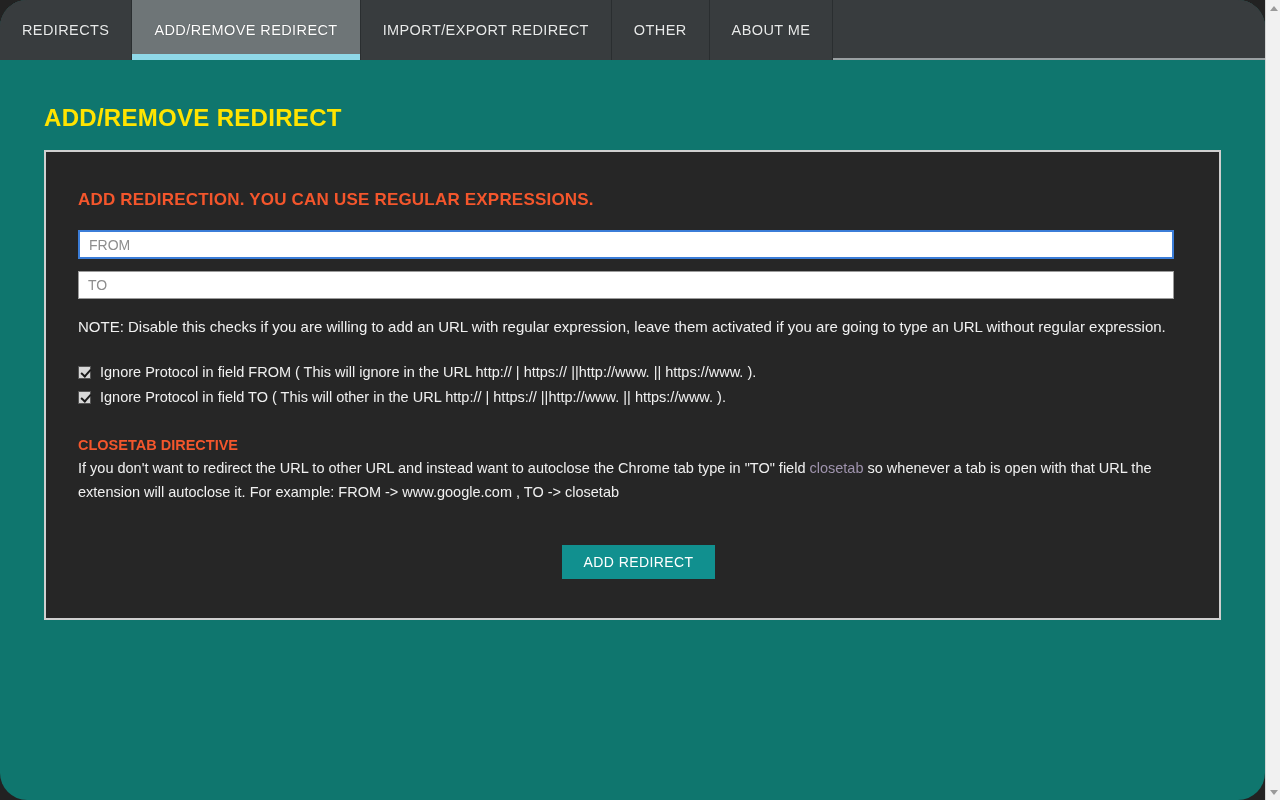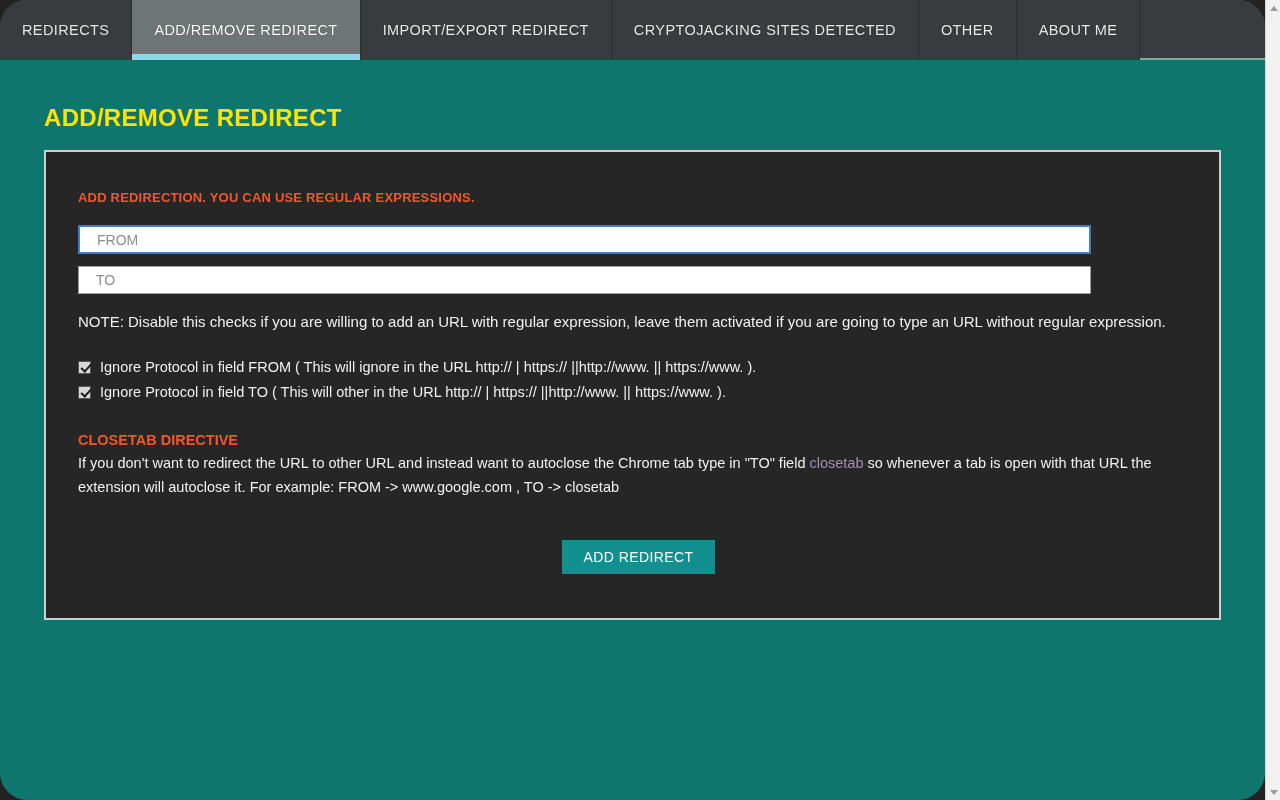--- a/index.html
+++ b/index.html
@@ -79,35 +79,35 @@
   #panel {
     margin: 18px 44px 0 44px;
     border: 2px solid #cfcfcf;
     background: #262626;
     height: 470px;
     padding: 34px 32px 0 32px;
   }
 
   .section-head {
     color: #f4562c;
-    font-size: 13px;
+    font-size: 17px;
     font-weight: bold;
     letter-spacing: 0.2px;
     margin: 4px 0 20px 0;
   }
 
   .field {
     display: block;
-    width: 1013px;
+    width: 1096px;
     height: 29px;
     background: #ffffff;
     color: #222;
     font-family: "Liberation Sans", sans-serif;
     font-size: 14px;
-    padding: 0 17px;
+    padding: 0 9px;
     margin-bottom: 12px;
     outline: none;
   }
   .field.focused {
     border: 2px solid #3b7dd8;
   }
   .field.plain {
     border: 1px solid #9b9b9b;
     height: 28px;
   }
@@ -215,23 +215,20 @@
 
   <div id="tabbar">
     <div class="tab">
       <span>REDIRECTS</span>
     </div>
     <div class="tab active">
       <span>ADD/REMOVE REDIRECT</span>
     </div>
     <div class="tab">
       <span>IMPORT/EXPORT REDIRECT</span>
-    </div>
-    <div class="tab">
-      <span>CRYPTOJACKING SITES DETECTED</span>
     </div>
     <div class="tab">
       <span>OTHER</span>
     </div>
     <div class="tab">
       <span>ABOUT ME</span>
     </div>
     <div id="tabfill"></div>
   </div>
 

